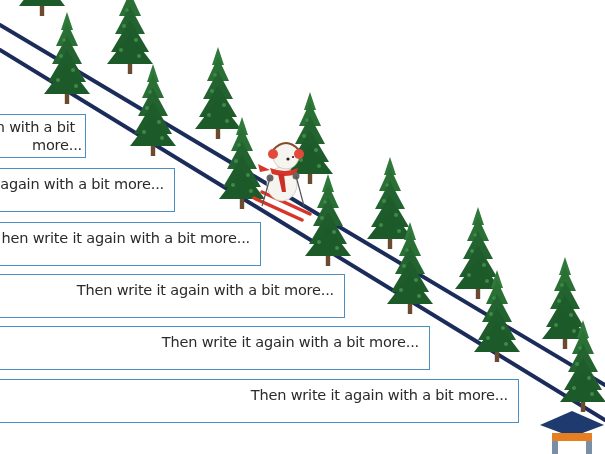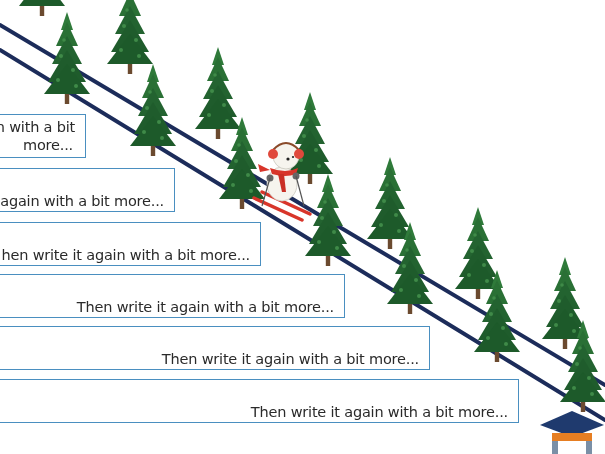--- a/index.html
+++ b/index.html
@@ -1,20 +1,20 @@
 <!DOCTYPE html>
 <html><head>
 <meta charset="utf-8">
 <style>
   html, body { margin:0; padding:0; }
   body { width:605px; height:454px; background:#ffffff; position:relative; overflow:hidden; font-family:"DejaVu Sans","Liberation Sans",sans-serif; }
   #scene { position:absolute; left:0; top:0; }
   .box { position:absolute; border:1.5px solid #4a8fc0; background:#ffffff; box-sizing:border-box; color:#2a2a2a; font-size:14.5px; letter-spacing:-0.2px; }
-  .box .t { position:absolute; right:10px; top:24px; white-space:nowrap; }
-  .box .t2 { position:absolute; right:12px; top:28px; white-space:nowrap; }
+  .box .t { position:absolute; right:10px; top:7px; white-space:nowrap; }
+  .box .t2 { position:absolute; right:3px; top:28px; white-space:nowrap; }
 </style>
 </head>
 <body>
 
 <svg id="scene" width="605" height="454" viewBox="0 0 605 454">
   <defs>
     <g id="tree">
       <rect x="-2.2" y="30" width="4.4" height="14" fill="#6b4a2f"></rect>
       <polygon points="0,-48 6,-30 -6,-30" fill="#2f7a3a"></polygon>
       <polygon points="0,-38 11,-14 -11,-14" fill="#2a7035"></polygon>

